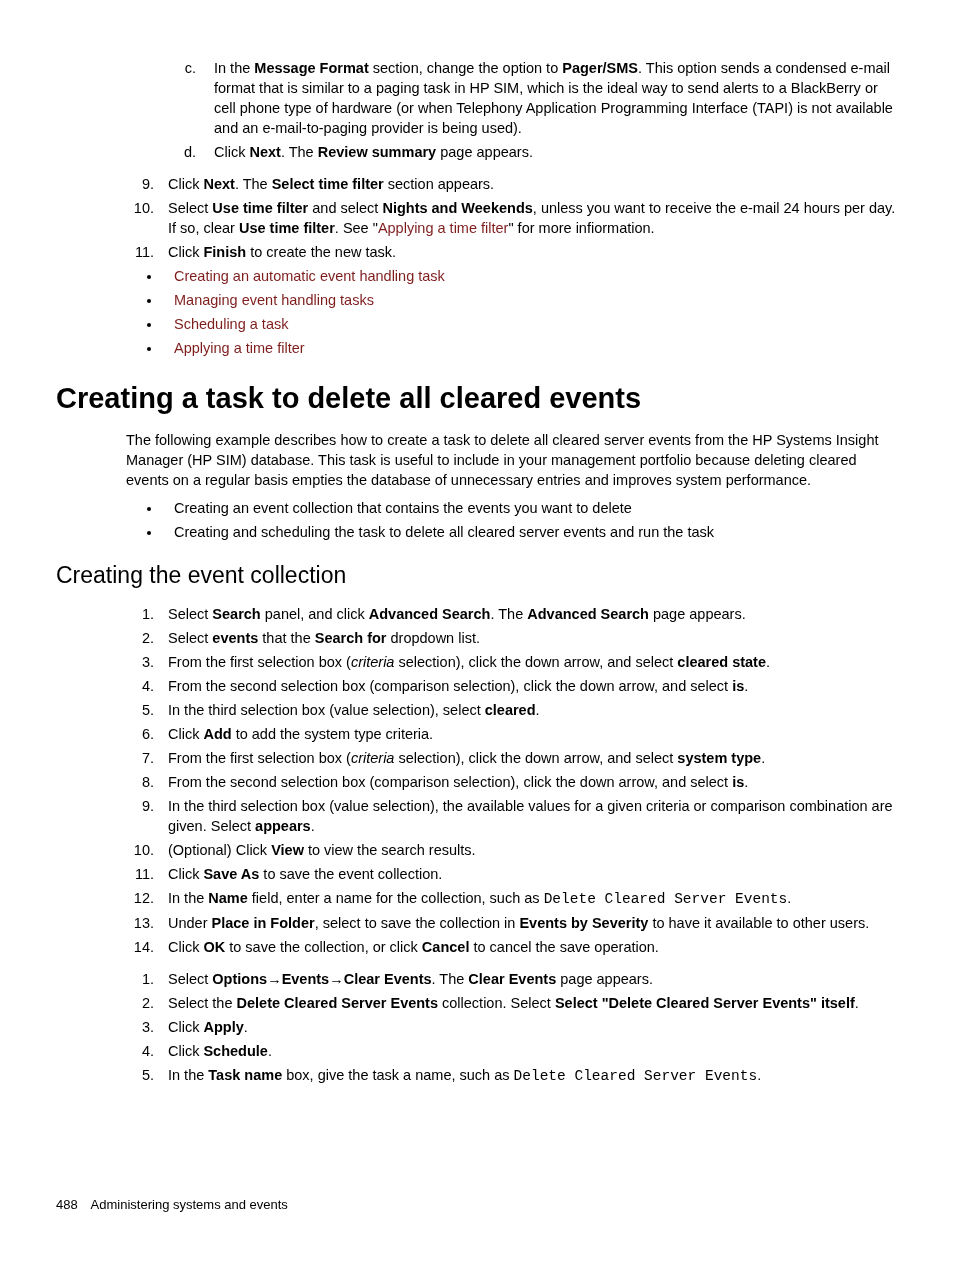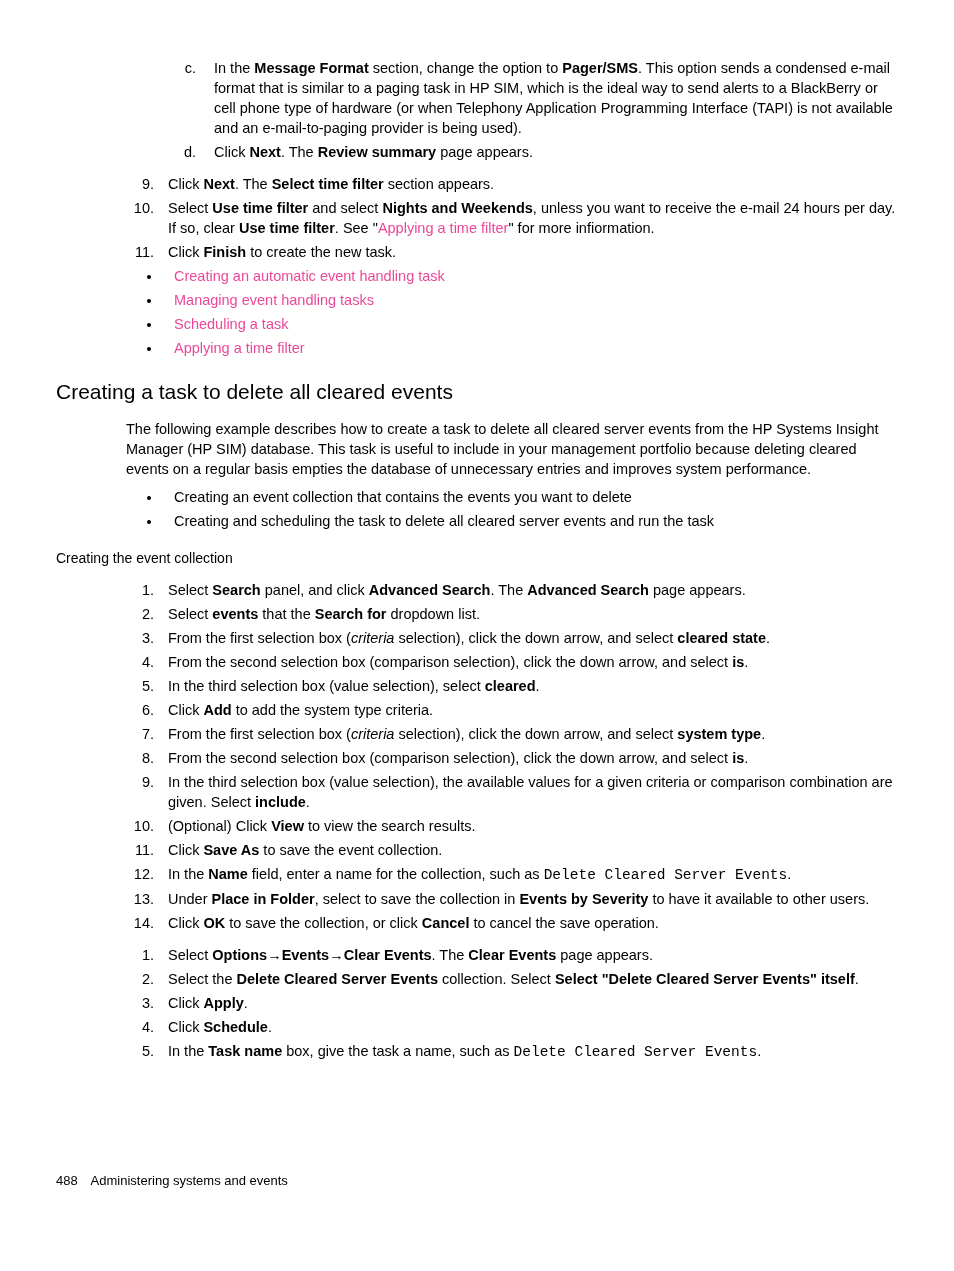--- a/index.html
+++ b/index.html
@@ -43,33 +43,33 @@
     ul.bullets {
       list-style-type: disc;
       padding-left: 36px;
       margin: 4px 0;
     }
     ul.bullets > li {
       padding-left: 12px;
       margin-bottom: 4px;
     }
     h2 {
-      font-size: 21px;
-      font-weight: normal;
+      font-size: 29px;
+      font-weight: bold;
       margin: 20px 0 10px 0;
       color: #000;
     }
     h3 {
-      font-size: 14px;
+      font-size: 23px;
       font-weight: normal;
       margin: 18px 0 8px 0;
       color: #000;
     }
     .bold, b { font-weight: bold; }
-    .link { color: #ec4899; text-align: right; }
+    .link { color: #7f1d1d; text-align: right; }
     .italic { font-style: italic; }
     .mono { font-family: "Courier New", monospace; font-size: 14.5px; }
     .related-heading {
       font-weight: bold;
       margin: 8px 0 6px 0;
     }
     .footer {
       margin-top: 110px;
       font-size: 13px;
     }
@@ -115,21 +115,21 @@
   <div class="content-block">
     <ol class="numeric" id="sec3-list">
         <li><span>Select </span><span class="bold">Search</span><span> panel, and click </span><span class="bold">Advanced Search</span><span>. The </span><span class="bold">Advanced Search</span><span> page appears.</span></li>
         <li><span>Select </span><span class="bold">events</span><span> that the </span><span class="bold">Search for</span><span> dropdown list.</span></li>
         <li><span>From the first selection box (</span><span class="italic">criteria</span><span> selection), click the down arrow, and select </span><span class="bold">cleared state</span><span>.</span></li>
         <li><span>From the second selection box (comparison selection), click the down arrow, and select </span><span class="bold">is</span><span>.</span></li>
         <li><span>In the third selection box (value selection), select </span><span class="bold">cleared</span><span>.</span></li>
         <li><span>Click </span><span class="bold">Add</span><span> to add the system type criteria.</span></li>
         <li><span>From the first selection box (</span><span class="italic">criteria</span><span> selection), click the down arrow, and select </span><span class="bold">system type</span><span>.</span></li>
         <li><span>From the second selection box (comparison selection), click the down arrow, and select </span><span class="bold">is</span><span>.</span></li>
-        <li><span>In the third selection box (value selection), the available values for a given criteria or comparison combination are given. Select </span><span class="bold">include</span><span>.</span></li>
+        <li><span>In the third selection box (value selection), the available values for a given criteria or comparison combination are given. Select </span><span class="bold">appears</span><span>.</span></li>
         <li><span>(Optional) Click </span><span class="bold">View</span><span> to view the search results.</span></li>
         <li><span>Click </span><span class="bold">Save As</span><span> to save the event collection.</span></li>
         <li><span>In the </span><span class="bold">Name</span><span> field, enter a name for the collection, such as </span><span class="mono">Delete Cleared Server Events</span><span>.</span></li>
         <li><span>Under </span><span class="bold">Place in Folder</span><span>, select to save the collection in </span><span class="bold">Events by Severity</span><span> to have it available to other users.</span></li>
         <li><span>Click </span><span class="bold">OK</span><span> to save the collection, or click </span><span class="bold">Cancel</span><span> to cancel the save operation.</span></li>
       </ol>
   </div>
 
   <div class="content-block">
     <ol class="numeric" id="sec4-list">

